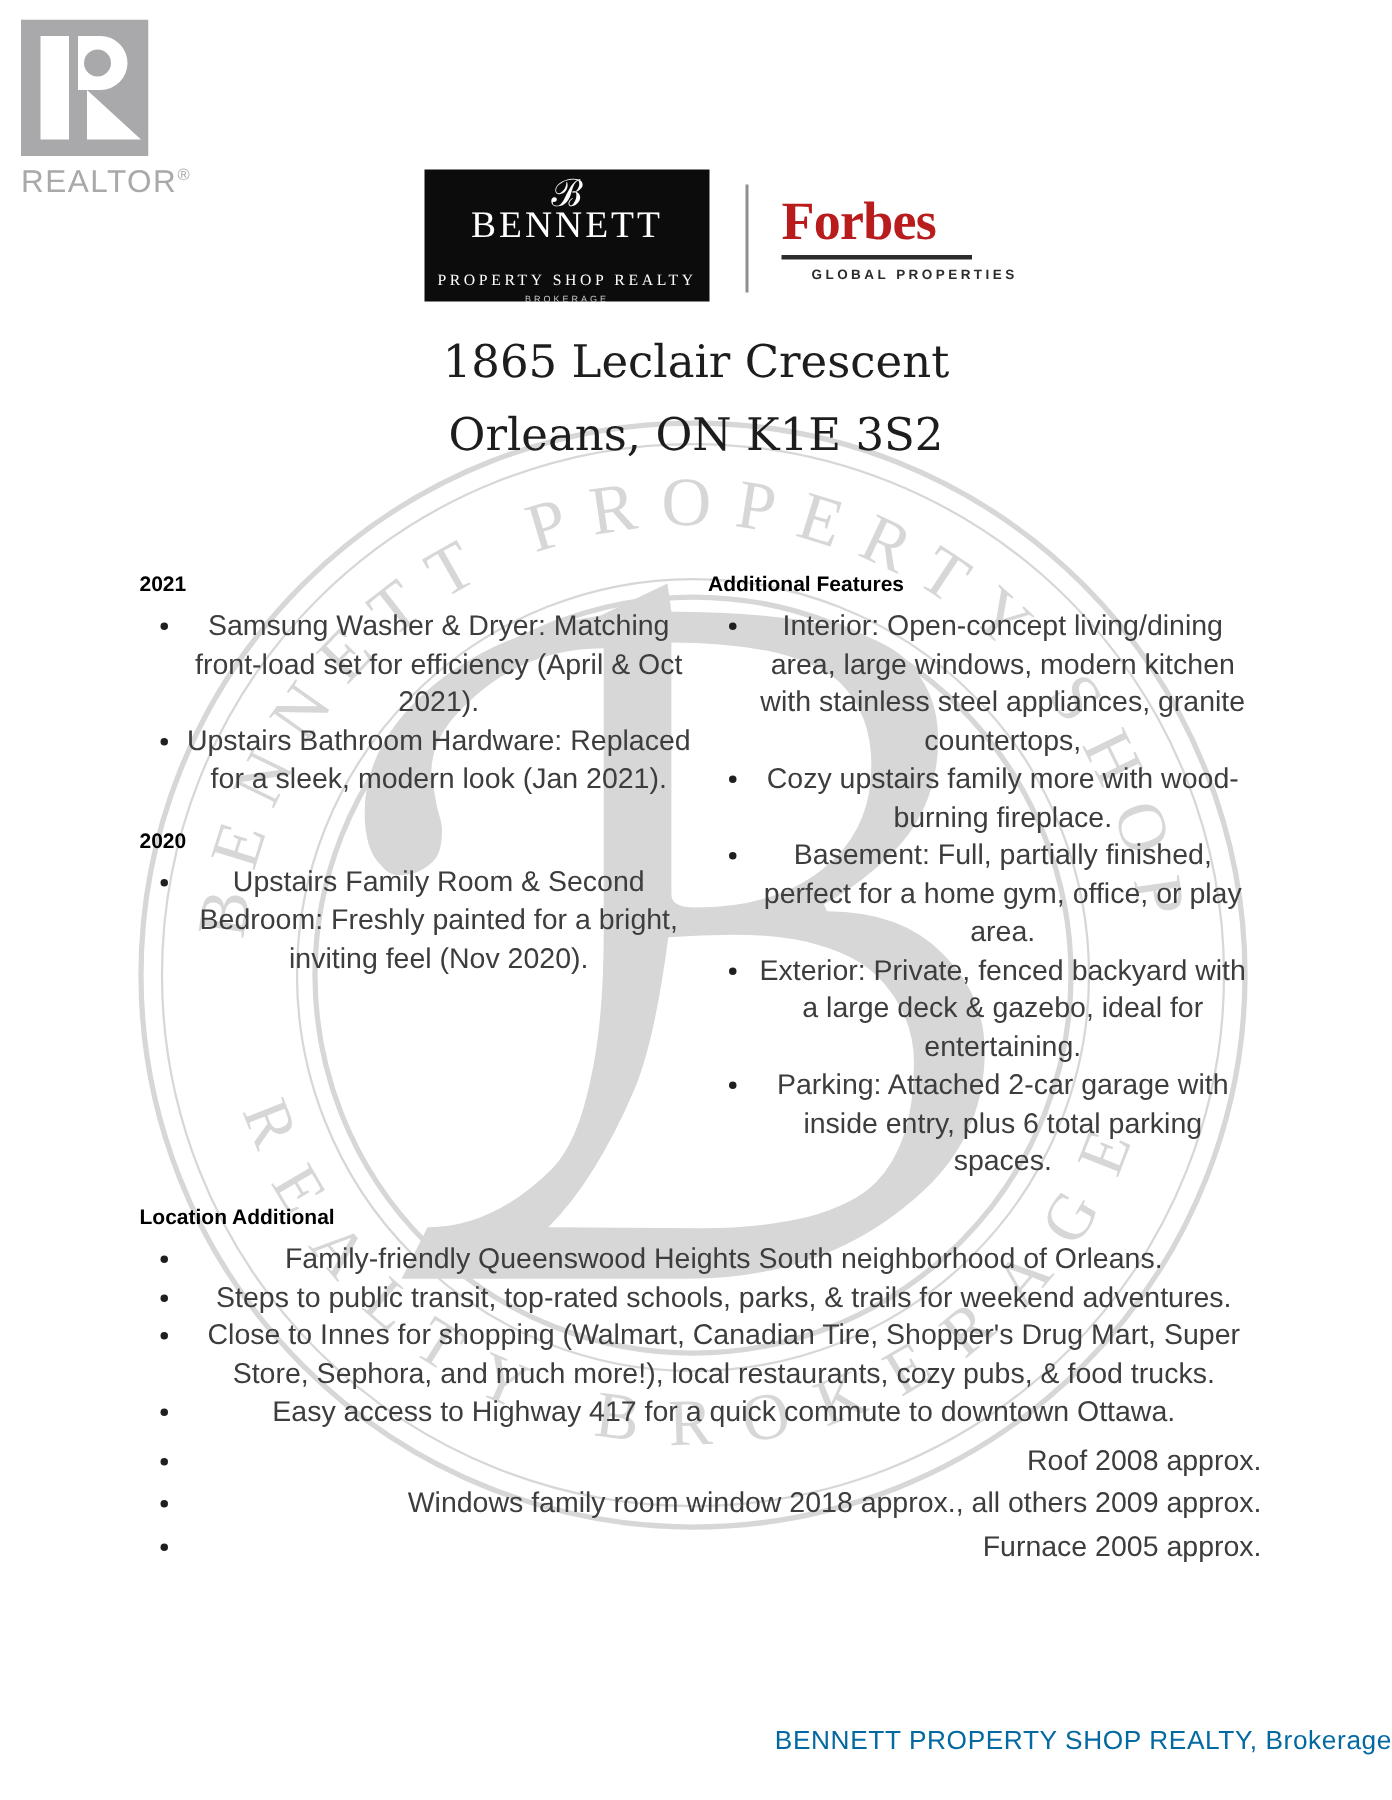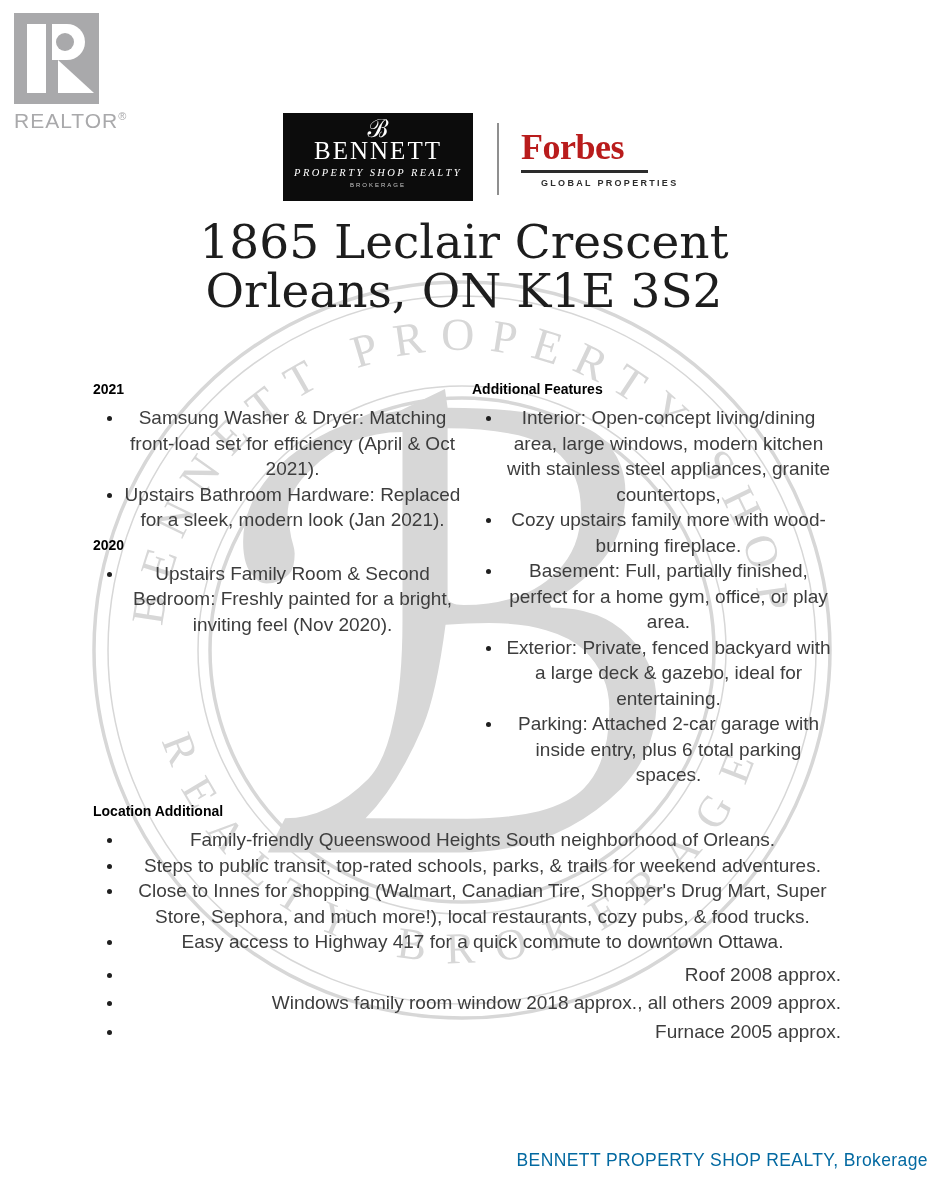--- a/index.html
+++ b/index.html
@@ -12,37 +12,37 @@
   .wm-arc-bottom{font-family:"Liberation Serif",serif;font-size:44px;letter-spacing:22px;}
   .wm-b{font-family:"DejaVu Serif","DejaVu Sans",serif;font-size:600px;fill:#d4d4d4;}
   
   .realtor{position:absolute;left:14px;top:13px;width:110px;z-index:1;}
   .realtor-word{margin-top:1px;font-size:21px;letter-spacing:1px;color:#a9a9ab;white-space:nowrap;}
   .realtor-word sup{font-size:11px;}
   .bennett{position:absolute;left:283px;top:113px;width:190px;height:88px;background:#0c0c0c;
            color:#fff;text-align:center;z-index:1;box-sizing:border-box;padding-top:4px;}
   .bennett-mono{font-family:"DejaVu Serif",serif;font-size:25px;line-height:24px;}
   .bennett-name{font-family:"Liberation Serif",serif;font-size:25px;line-height:24px;letter-spacing:2px;margin-top:-2px;}
-  .bennett-tag{font-family:"Liberation Serif",serif;font-size:10.5px;letter-spacing:2.4px;margin-top:4px;white-space:nowrap;font-style:italic;}
+  .bennett-tag{font-family:"Liberation Serif",serif;font-size:10.5px;letter-spacing:2.4px;margin-top:19px;white-space:nowrap;}
   .bennett-sub{font-size:6px;letter-spacing:2px;color:#c9c9c9;margin-top:4px;}
   .logo-divider{position:absolute;left:497px;top:123px;width:2px;height:72px;background:#8f8f8f;z-index:1;}
   .forbes{position:absolute;left:521px;top:127px;width:132px;z-index:1;}
   .forbes-name{font-family:"Liberation Serif",serif;font-weight:700;font-size:36px;line-height:40px;
                letter-spacing:-0.5px;color:#b91c1c;}
   .forbes-rule{height:2.5px;background:#2c2c2c;margin-top:3px;width:127px;}
   .forbes-sub{font-size:9px;font-weight:700;letter-spacing:2.3px;color:#2c2c2c;margin-top:5px;white-space:nowrap;margin-left:20px;}
   
   .title{position:absolute;left:0;right:0;top:217px;text-align:center;z-index:1;
-         font-family:"DejaVu Serif",serif;font-size:47px;line-height:49px;color:#1d1d1d;}
+         font-family:"DejaVu Serif",serif;font-size:30px;line-height:49px;color:#1d1d1d;}
   
   .col{position:absolute;z-index:1;color:#3d3d3d;font-size:19px;line-height:25.5px;}
   .col-left{left:93px;top:377px;width:368px;}
   .col-right{left:472px;top:377px;width:362px;}
   .sec-heading{font-weight:700;font-size:14px;color:#000;margin:0 0 4px 0;line-height:24px;}
-  .gap-top{}
+  .gap-top{margin-top:15px;}
   ul.blist{margin:0;padding:0 0 0 31px;list-style:disc;text-align:center;}
   ul.blist li{margin:0;padding:0;}
   ul.blist li::marker{color:#1f1f1f;font-size:17px;}
   
   .location{position:absolute;left:93px;top:799px;width:748px;z-index:1;color:#3d3d3d;
             font-size:19px;line-height:25.5px;}
   ul.blist2{margin:7px 0 0 0;padding:0 0 0 31px;list-style:disc;text-align:right;}
   ul.blist2 li{margin:0 0 3px 0;}
   ul.blist2 li::marker{color:#1f1f1f;font-size:17px;}
   

